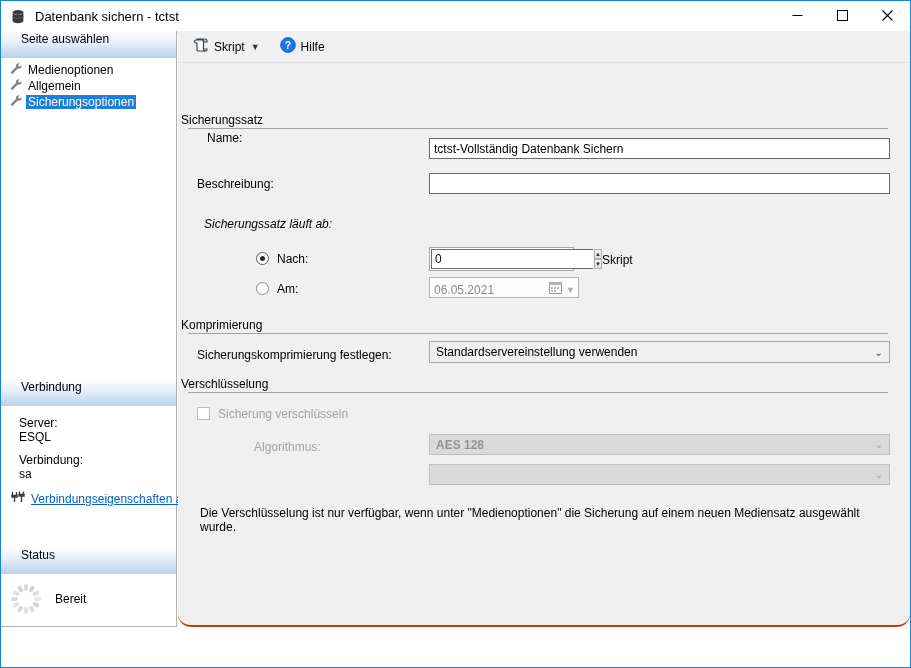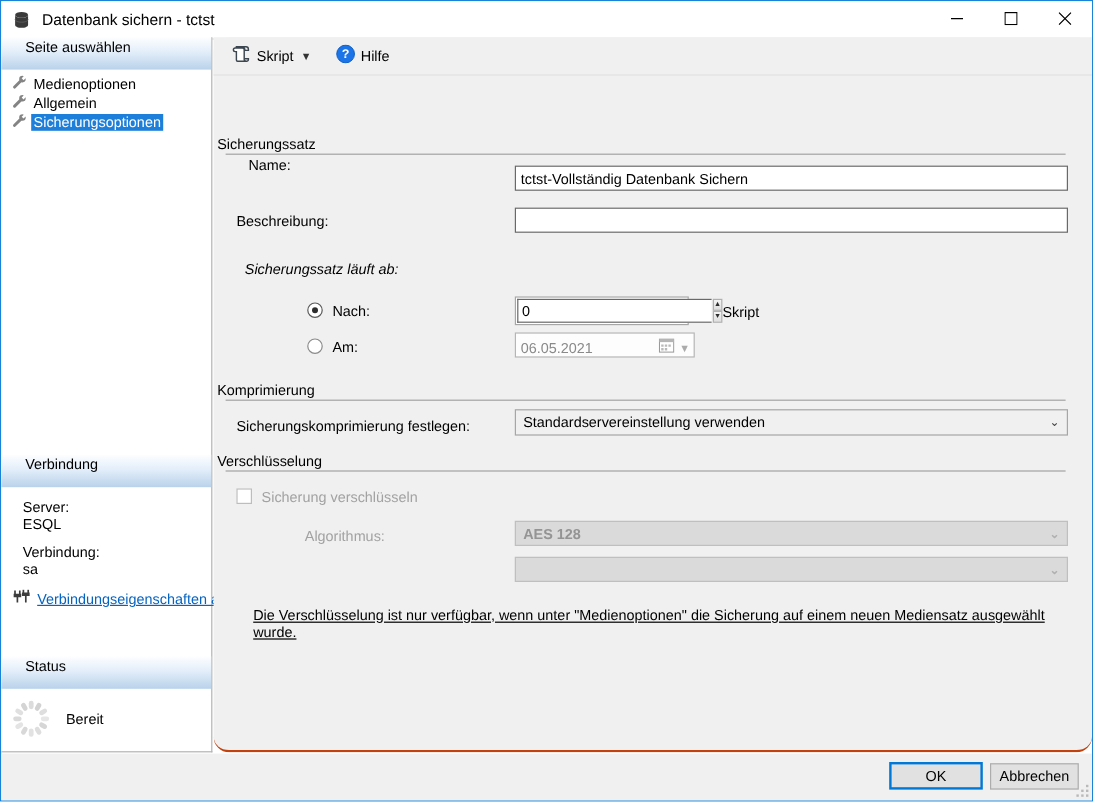--- a/index.html
+++ b/index.html
@@ -62,21 +62,21 @@
   .datepick{position:absolute;height:21px;border:1px solid #b5b5b5;background:#fdfdfd;color:#8a8a8a;
     display:flex;align-items:flex-end;padding-left:4px;}
   .datepick .dp-icons{margin-left:auto;display:flex;align-items:center;padding-right:3px;}
   .datepick .dp-caret{font-size:9px;color:#ababab;margin-left:4px;}
   .combo{position:absolute;height:22px;border:1px solid #a6a6a6;background:#f0f0f0;
     display:flex;align-items:center;padding:0 6px;cursor:default;}
   .combo .chev{margin-left:auto;font-size:10px;color:#444;}
   .combo.disabled{background:#dadada;border-color:#bfbfbf;color:#949494;font-weight:bold;}
   .combo.disabled .chev{color:#b0b0b0;}
   .checkbox{position:absolute;width:13px;height:13px;border:1px solid #bdbdbd;background:#fff;}
-  .note{position:absolute;left:33px;right:20px;line-height:14px;text-decoration:underline;}
+  .note{position:absolute;left:22px;right:20px;line-height:14px;}
   
   .footer{position:absolute;left:0;right:0;bottom:0;height:39px;background:#f0f0f0;}
   .btn{position:absolute;height:23px;background:#e1e1e1;border:1px solid #adadad;
     font-family:"Liberation Sans",sans-serif;font-size:12px;text-align:center;cursor:default;}
   .btn.focused{border:2px solid #0078d7;}
   .grip{position:absolute;right:3px;bottom:3px;width:12px;height:12px;}
   .grip i{position:absolute;width:2px;height:2px;background:#b9b9b9;}
 </style>
 </head>
 <body>
@@ -278,26 +278,14 @@
 
       <div class="combo disabled" style="left:251px;top:400px;width:461px;height:21px;">
         <span></span>
         <span class="chev">⌄</span>
       </div>
 
       <div class="note" style="top:442px;">Die Verschlüsselung ist nur verfügbar, wenn unter "Medienoptionen" die Sicherung auf einem neuen Mediensatz ausgewählt wurde.</div>
     </div>
   </div>
 
-  <div class="footer">
-    <button class="btn focused" style="left:740px;top:7px;width:78px;">OK</button>
-    <button class="btn" style="left:824px;top:8px;width:74px;height:22px;">Abbrechen</button>
-    <span class="grip">
-      <i style="right:0;bottom:0;"></i>
-        <i style="right:4px;bottom:0;"></i>
-        <i style="right:8px;bottom:0;"></i>
-      <i style="right:0;bottom:4px;"></i>
-        <i style="right:4px;bottom:4px;"></i>
-      <i style="right:0;bottom:8px;"></i>
-    </span>
-  </div>
 
 </div>
 
 </body></html>

